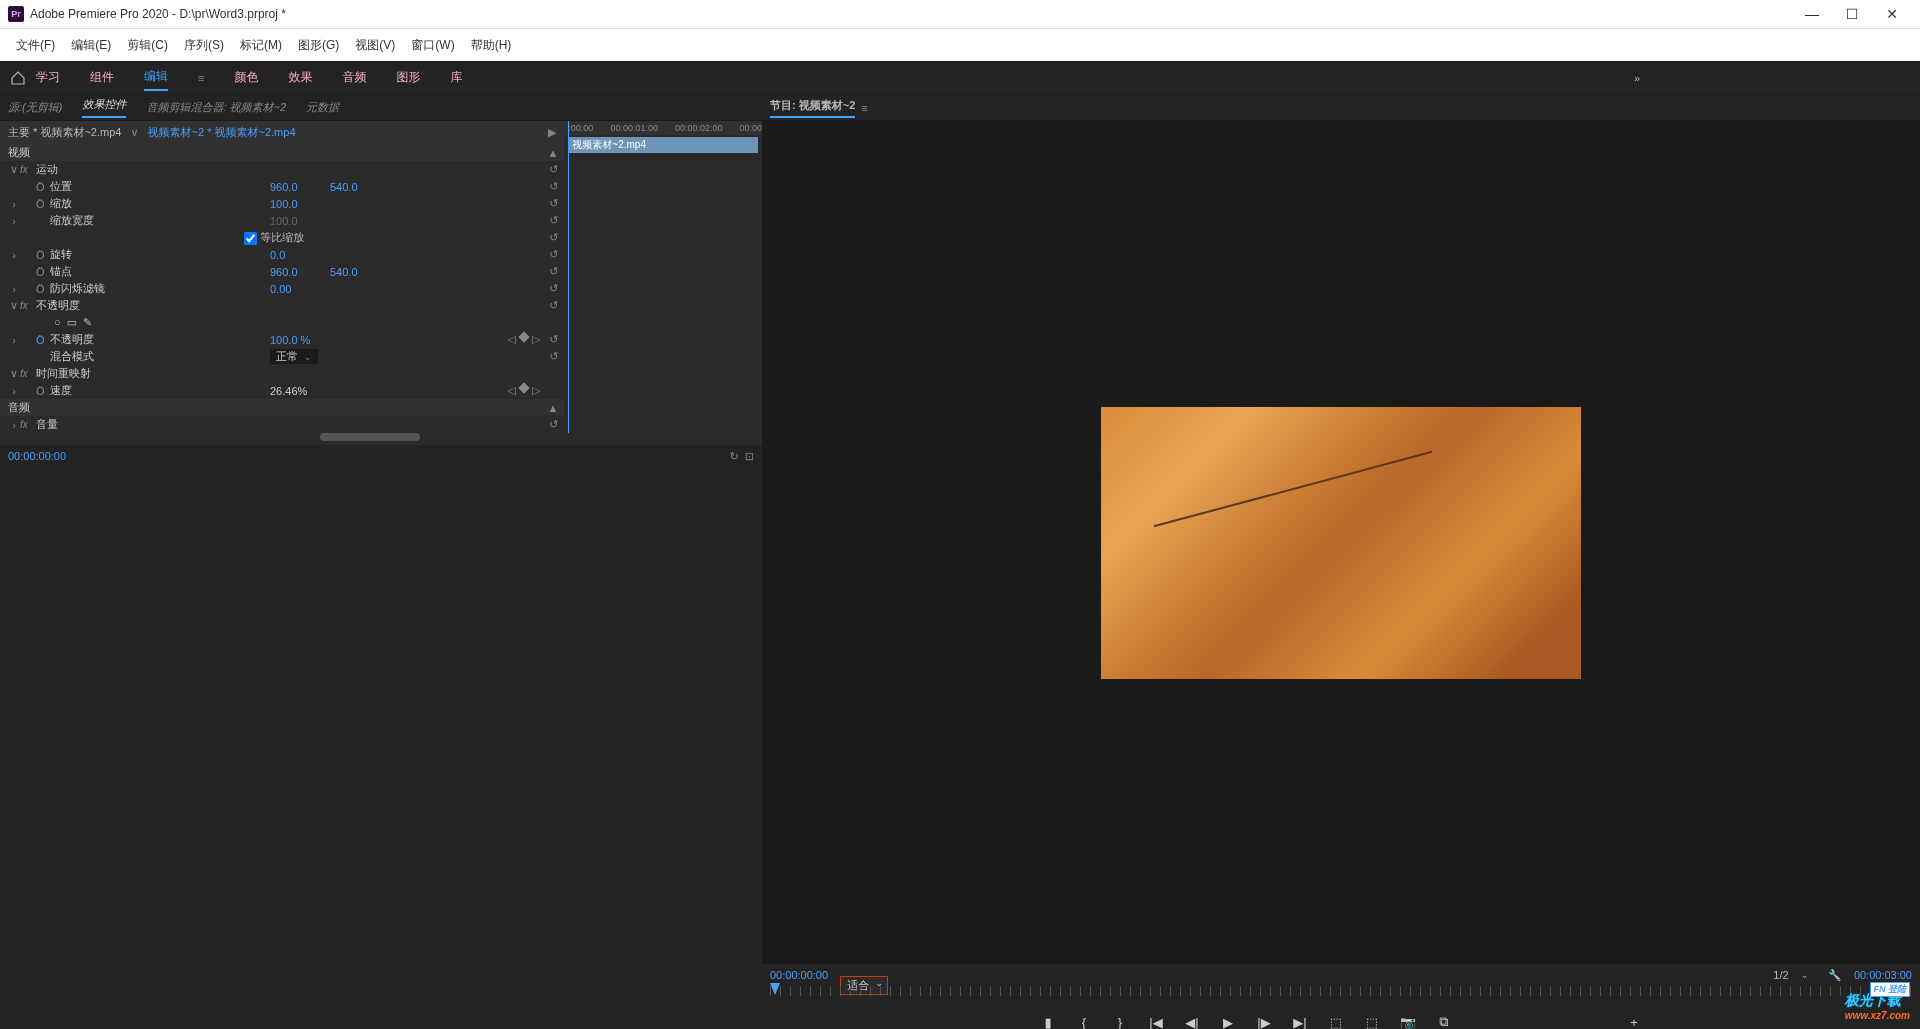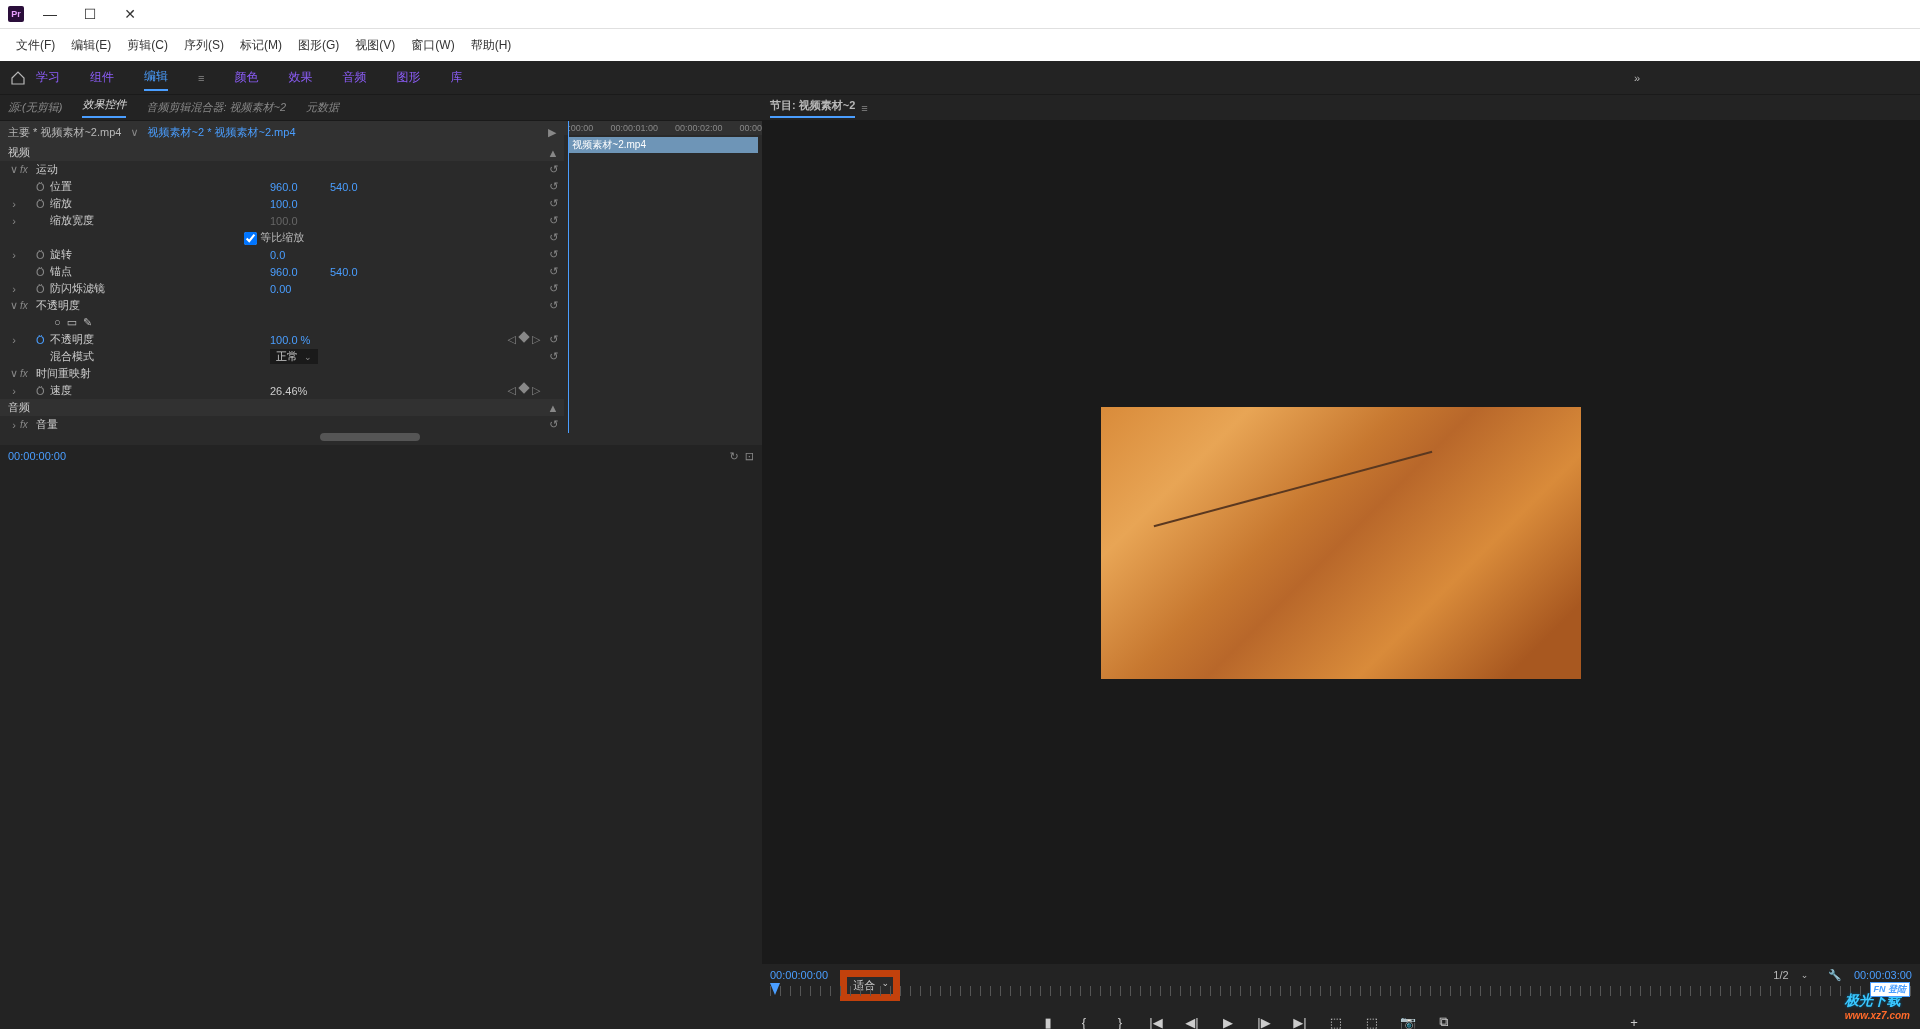--- a/index.html
+++ b/index.html
@@ -13,21 +13,21 @@
 .titlebar .win-btn { width: 40px; height: 28px; display: flex; align-items: center; justify-content: center; font-size: 14px; cursor: pointer; }
 
 
 .menubar { background: #fff; height: 22px; display: flex; align-items: center; padding: 16px 8px; color: #333; border-top: 1px solid #e0e0e0; }
 .menubar .menu-item { padding: 0 8px; font-size: 12px; cursor: pointer; }
 
 
 .workspace-row { background: #232323; height: 34px; display: flex; align-items: center; border-bottom: 1px solid #1a1a1a; }
 .home-btn { width: 36px; height: 34px; display: flex; align-items: center; justify-content: center; color: #b8b8b8; }
 .workspace-tabs { flex: 1; display: flex; align-items: center; justify-content: center; gap: 30px; }
-.ws-tab { color: #8b5cf6; font-size: 12px; padding: 4px 0; cursor: pointer; }
+.ws-tab { color: #f9a8d4; font-size: 12px; padding: 4px 0; cursor: pointer; }
 .ws-tab.active { color: #4a9eff; border-bottom: 2px solid #4a9eff; }
 .ws-extras { width: 36px; color: #b8b8b8; }
 .ws-extras-l { margin-left: auto; margin-right: 250px; }
 
 
 .main { display: flex; height: calc(100vh - 84px); }
 
 
 .left-col { width: 762px; display: flex; flex-direction: column; }
 .ec-tabs { background: #232323; height: 26px; display: flex; align-items: center; border-bottom: 1px solid #1a1a1a; padding-left: 8px; gap: 20px; font-style: italic; }
@@ -58,41 +58,42 @@
 
 
 .right-top { flex: 1; display: flex; flex-direction: column; background: #232323; }
 .prog-header { height: 26px; display: flex; align-items: center; padding: 0 8px; font-size: 11px; border-bottom: 1px solid #1a1a1a; font-weight: bold; }
 .prog-header .tab-label { border-bottom: 2px solid #4a9eff; padding-bottom: 3px; }
 .prog-body { flex: 1; display: flex; align-items: center; justify-content: center; background: #1a1a1a; position: relative; }
 .prog-video { width: 480px; height: 272px; background: linear-gradient(135deg, #d98b3a 0%, #e8a555 20%, #c77830 40%, #b8672a 50%, #d98b3a 70%, #a85820 90%); position: relative; overflow: hidden; }
 .prog-video::before { content: ""; position: absolute; top: 30%; left: 10%; width: 60%; height: 2px; background: #5a3820; transform: rotate(-15deg); }
 .prog-controls-row { height: 22px; display: flex; align-items: center; padding: 0 8px; gap: 12px; }
 .prog-controls-row .tc { color: #4a9eff; }
-.prog-controls-row .fit-sel { background: #2a2a2a; border: 7px solid #c2410c; color: #ccc; padding: 1px 18px 1px 6px; font-size: 11px; position: relative; margin-top: 20px; }
+.prog-controls-row .fit-sel { background: #2a2a2a; border: 1px solid #c2410c; color: #ccc; padding: 1px 18px 1px 6px; font-size: 11px; position: relative; margin-top: 20px; }
 .prog-ruler-row { height: 18px; position: relative; margin: 0 8px; }
 .prog-ruler-row .ruler { height: 10px; background: repeating-linear-gradient(90deg, #555 0, #555 1px, transparent 1px, transparent 10px); position: relative; }
 .prog-ruler-row .playhead { position: absolute; left: 0; top: -3px; width: 10px; height: 12px; background: #4a9eff; clip-path: polygon(0 0, 100% 0, 50% 100%); }
 .prog-transport { height: 36px; display: flex; align-items: center; justify-content: center; gap: 14px; color: #ccc; }
 .prog-transport .tbtn { width: 22px; height: 22px; display: flex; align-items: center; justify-content: center; cursor: pointer; font-size: 13px; }
 
 .watermark { position: absolute; bottom: 8px; right: 10px; z-index: 300; font-size: 14px; font-weight: bold; font-style: italic; }
 .watermark .l1 { color: #3ac8ff; text-shadow: 0 0 3px #005a8a; }
 .watermark .l2 { color: #ff6a2a; font-size: 10px; }
 .watermark .tag { position: absolute; right: 0; top: -10px; background: #fff; color: #4a9eff; font-size: 9px; padding: 0 3px; border: 1px solid #4a9eff; }
 
 .sb-h { position: absolute; bottom: 0; left: 0; right: 0; height: 10px; }
 .sb-h .thumb { background: #555; height: 8px; border-radius: 4px; position: absolute; }
 .diamond { width: 8px; height: 8px; background: #888; transform: rotate(45deg); display: inline-block; }
 </style>
 </head>
 <body>
 
 <div class="titlebar">
   <div class="pr-icon">Pr</div>
+  <div class="title">Adobe Premiere Pro 2020 - D:\pr\Word3.prproj *</div>
   <div class="win-controls">
     <div class="win-btn">—</div>
     <div class="win-btn">☐</div>
     <div class="win-btn">✕</div>
   </div>
 </div>
 
 <div class="menubar">
   <div class="menu-item">文件(F)</div>
   <div class="menu-item">编辑(E)</div>

